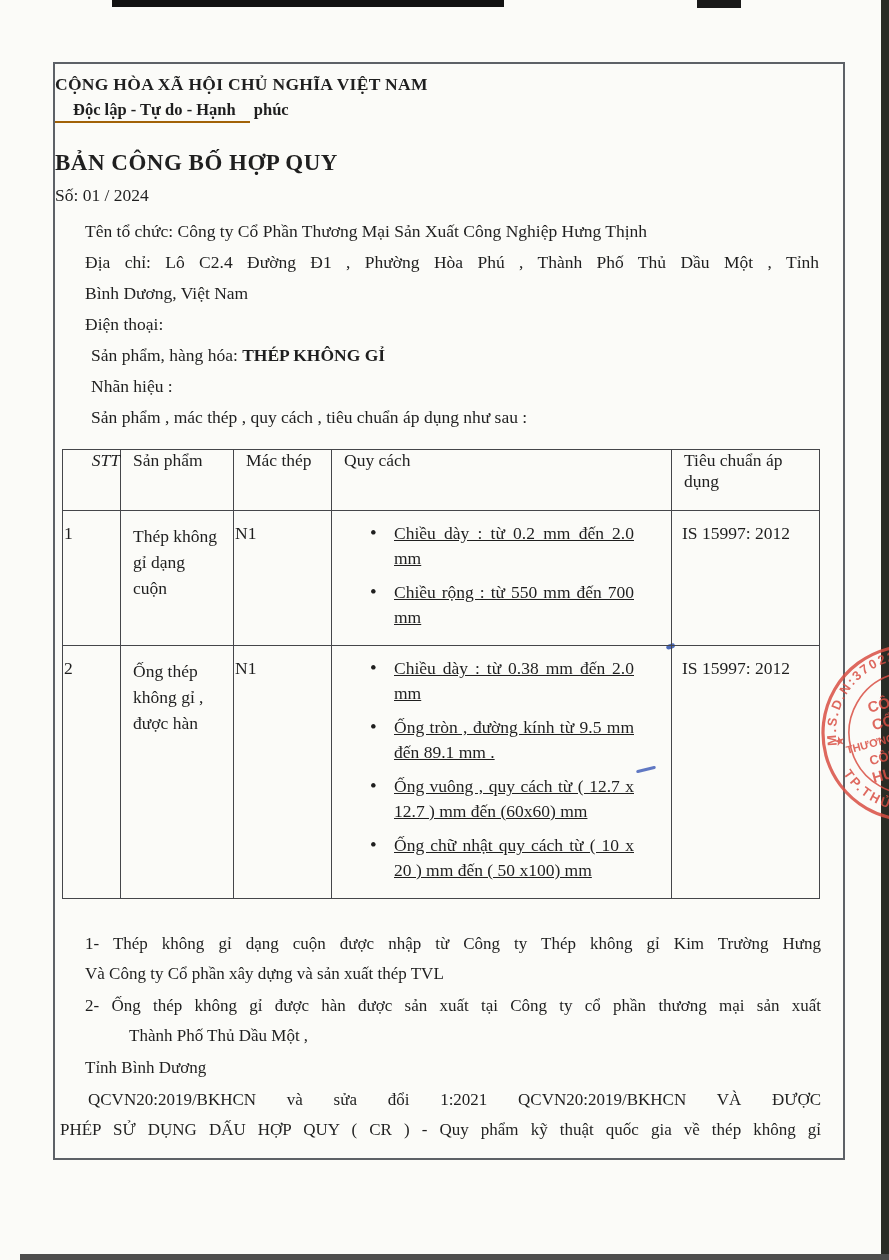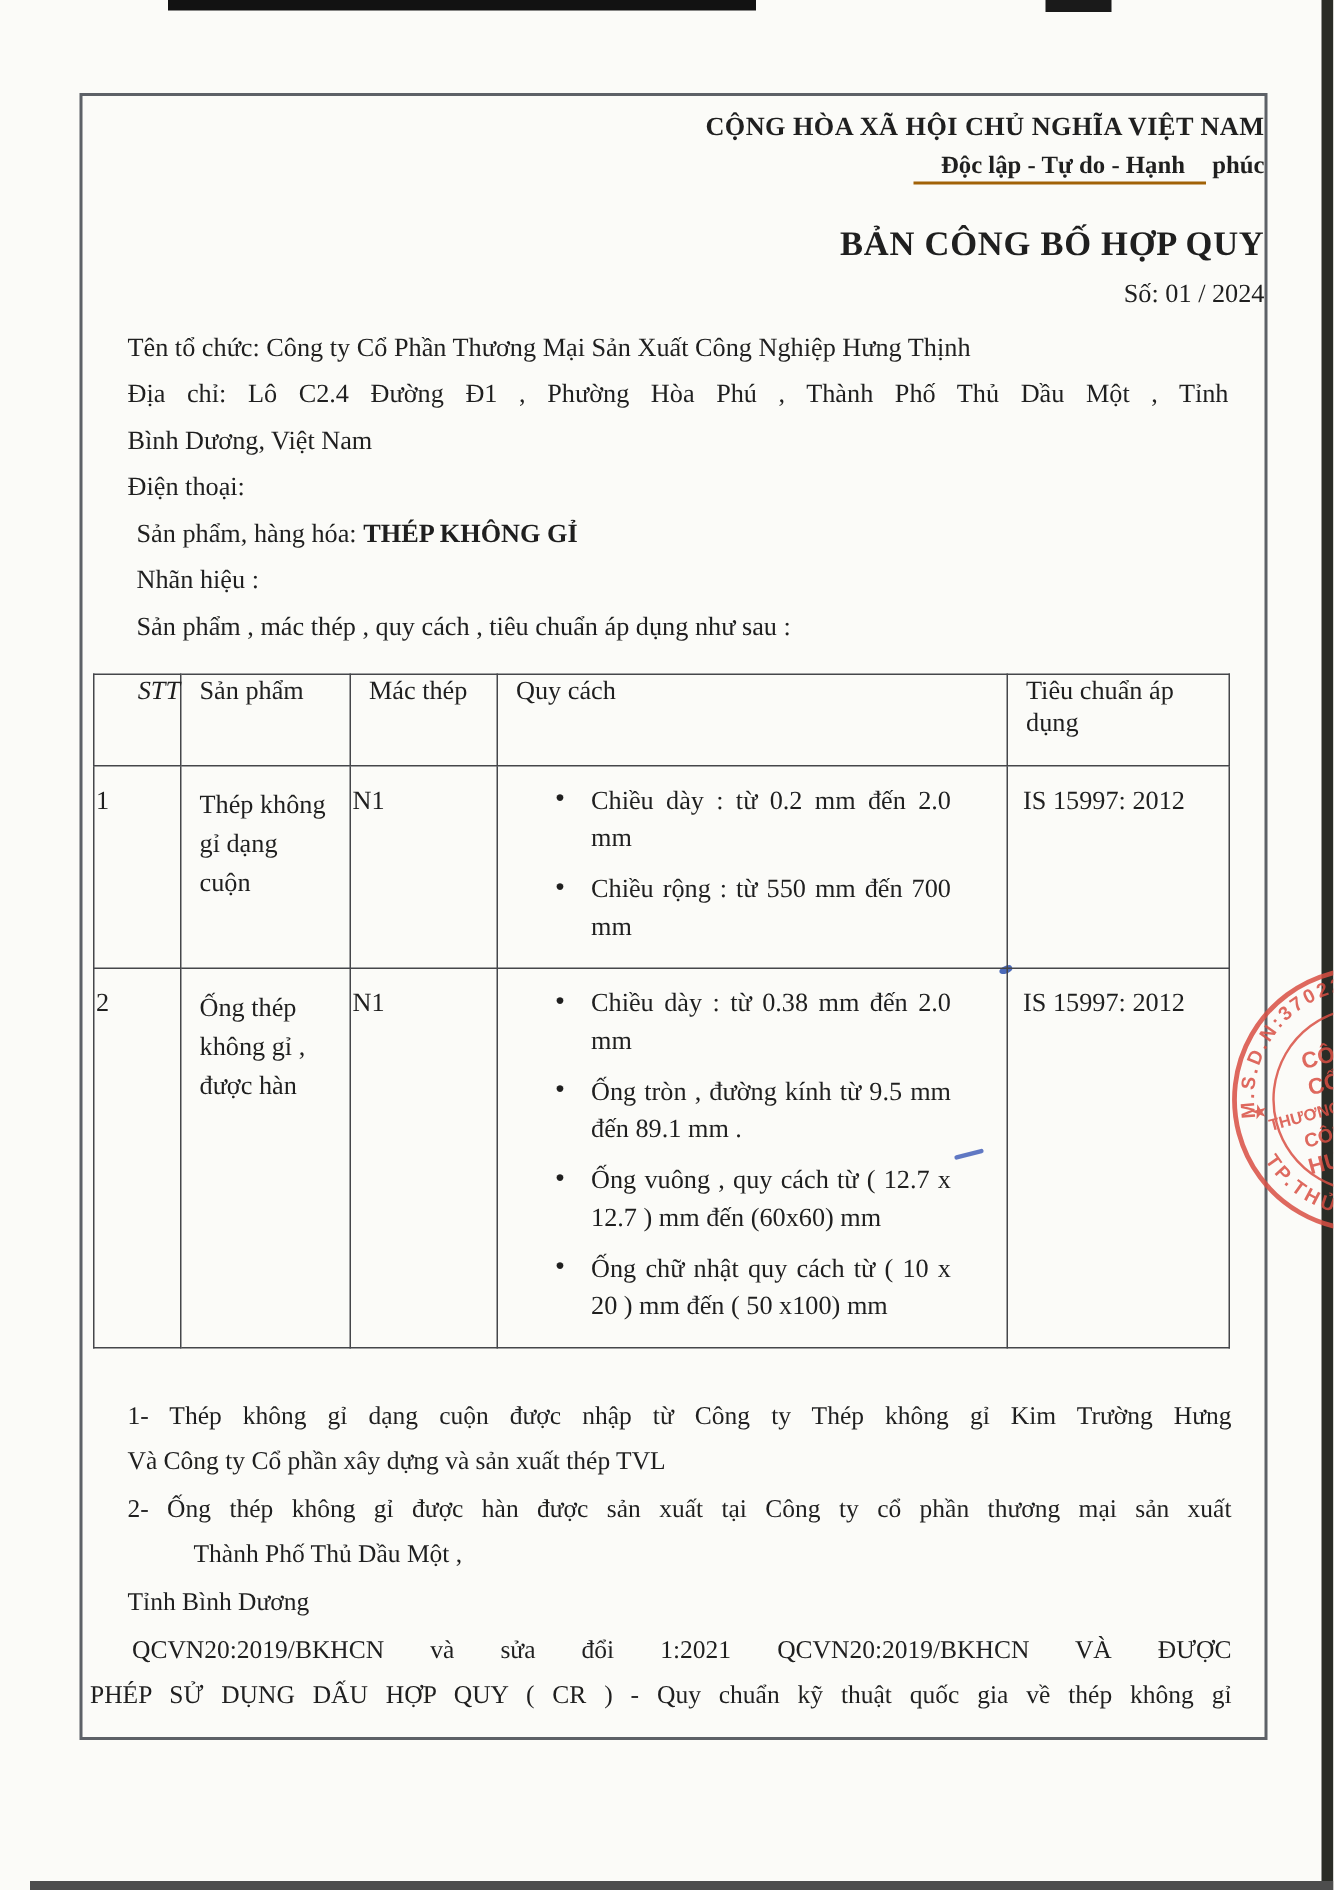--- a/index.html
+++ b/index.html
@@ -18,21 +18,21 @@
   .strip-bottom{position:absolute;left:20px;top:1254px;width:869px;height:6px;background:#4d4d4d;}
   .ink-dot{position:absolute;left:666px;top:644px;width:9px;height:5px;background:#2a4fae;border-radius:60% 40% 50% 50%;transform:rotate(-18deg);opacity:.85;}
   .ink-dash{position:absolute;left:636px;top:768px;width:20px;height:3px;background:#3a58b5;transform:rotate(-14deg);border-radius:2px;opacity:.8;}
 
   .doc-frame{
     position:absolute;left:53px;top:62px;
     width:788px;height:1094px;
     border:2px solid #5d6167;
     overflow:hidden;
   }
-  .header-block{text-align:right;padding-top:10px;}
+  .header-block{text-align:left;padding-top:10px;}
   .national-title{font-size:17.5px;font-weight:bold;letter-spacing:.3px;margin:0;}
   .motto{margin:5px 0 0;font-size:16.5px;font-weight:bold;}
   .motto .underlined{border-bottom:2px solid #a16207;padding:0 14px 2px 18px;}
   .doc-title{margin:30px 0 0;font-size:23px;font-weight:bold;letter-spacing:.5px;}
   .doc-number{margin:9px 0 0;font-size:17.5px;}
 
   .info-block{margin:10px 24px 16px 30px;font-size:17.5px;line-height:31px;}
   .info-block p{margin:0;}
   .indent6{padding-left:6px;}
   .jline{display:block;text-align:justify;text-align-last:justify;}
@@ -48,21 +48,21 @@
     vertical-align:top;
     font-weight:normal;text-align:left;
   }
   th.h{height:56px;vertical-align:middle;padding:0 8px 4px 12px;}
   th.h.center{text-align:right;padding-left:0;padding-right:0;font-style:italic;}
   td.c-stt,td.c-grade{text-align:center;padding-top:12px;}
   td.c-prod{padding:12px 10px 8px 12px;text-align:justify;}
   td.c-spec{padding:10px 6px 6px 0;}
   td.c-std{padding:12px 6px 6px 10px;}
   ul.specs{list-style:none;margin:0;padding:0 14px 0 62px;}
-  ul.specs li{position:relative;margin:0 17px 9px 0;text-align:justify;line-height:25px;}
+  ul.specs li{position:relative;margin:0 17px 9px 0;text-align:justify;line-height:25px;text-decoration:underline;}
   ul.specs li::before{content:"•";position:absolute;left:-24px;top:-1px;font-size:19px;}
   td.c-prod{line-height:26px;}
 
   .notes-block{margin:30px 22px 0 30px;font-size:17px;line-height:30px;}
   .notes-block p{margin:0;}
   .notes-block .cont-indent{display:block;margin-left:44px;}
   .conformity-paragraph{margin-left:-25px !important;text-indent:0;}
   .conf-l1{display:block;text-indent:28px;text-align:justify;text-align-last:justify;}
   .conf-l2{display:block;text-align:justify;text-align-last:justify;}
   .mt2{margin-top:2px !important;}
@@ -147,21 +147,21 @@
 
     <div class="notes-block">
       <p><span class="jline">1-  Thép không gỉ dạng cuộn được nhập từ Công ty Thép không gỉ Kim Trường Hưng</span><span>Và Công ty Cổ phần xây dựng và sản xuất thép TVL</span></p>
       <p class="mt2">
           <span class="jline">2-  Ống thép không gỉ được hàn được sản xuất tại Công ty cổ phần thương mại sản xuất</span>
           <span class="cont-indent">Thành Phố Thủ Dầu Một ,</span>
         </p>
       <p class="mt2">Tỉnh Bình Dương</p>
       <p class="mt2 conformity-paragraph">
           <span class="conf-l1">QCVN20:2019/BKHCN và sửa đổi 1:2021 QCVN20:2019/BKHCN VÀ ĐƯỢC</span>
-          <span class="conf-l2">PHÉP SỬ DỤNG DẤU HỢP QUY ( CR ) -  Quy chuẩn kỹ thuật quốc gia về thép không gỉ</span>
+          <span class="conf-l2">PHÉP SỬ DỤNG DẤU HỢP QUY ( CR ) -  Quy phẩm kỹ thuật quốc gia về thép không gỉ</span>
         </p>
     </div>
 
   </div>
 
   <div class="stamp-wrap">
     <svg width="224" height="224" viewBox="0 0 224 224">
       <g transform="rotate(-15 112 112)" fill="none" stroke="#d94f44">
         <circle cx="112" cy="112" r="87" stroke-width="3.2"></circle>
         <circle cx="112" cy="112" r="61" stroke-width="1.6"></circle>

